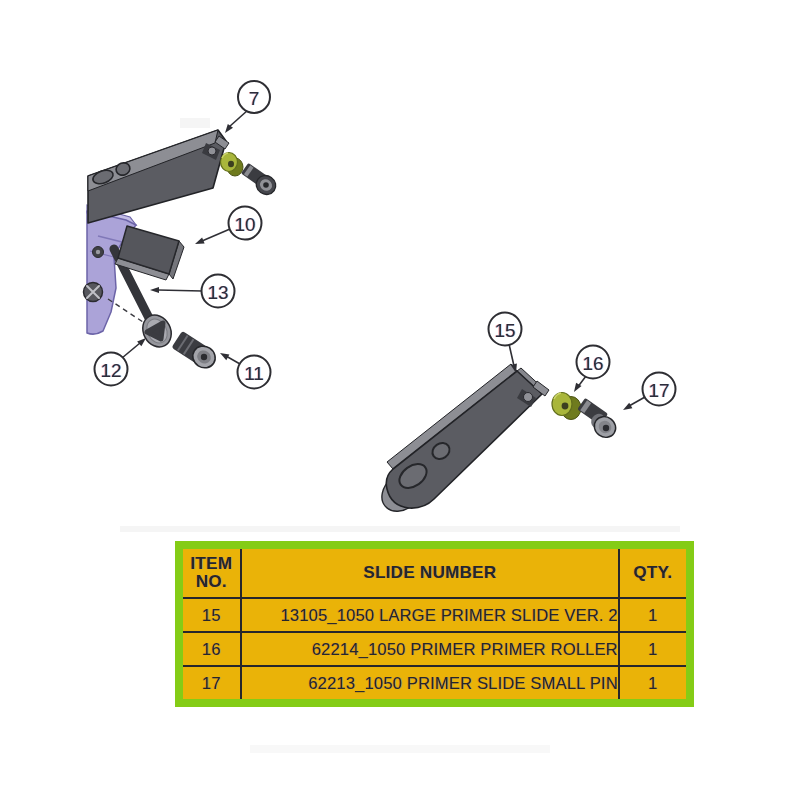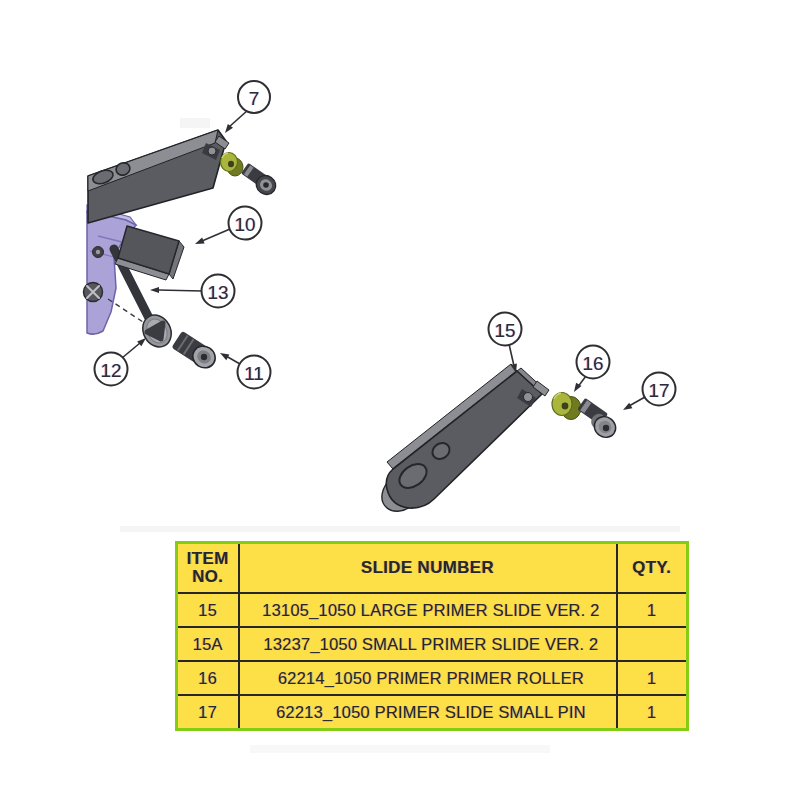--- a/index.html
+++ b/index.html
@@ -8,33 +8,33 @@
     font-family:"Liberation Sans", sans-serif; overflow:hidden;
   }
   svg.diagram { position:absolute; left:0; top:0; }
 
   
   .scan { text-shadow: 0.8px 0 rgba(0,140,255,0.35), -0.8px 0 rgba(255,40,40,0.35); }
 
   .parts-table {
     position:absolute; left:175px; top:541px;
     border-collapse:collapse; table-layout:fixed;
-    color:#26262c; background:#fde047;
-    border:3px solid #84cc16;
+    color:#26262c; background:#eab308;
+    border:8px solid #84cc16;
   }
   .parts-table th, .parts-table td {
     border:2px solid #26262c; padding:0; text-align:center;
     overflow:hidden; white-space:nowrap;
   }
   .parts-table thead th {
     height:48px; font-size:17px; font-weight:bold; line-height:1.08; letter-spacing:0.3px;
   }
   .parts-table thead th.item-h { white-space:normal; }
   .parts-table tbody td { height:32px; font-size:16.5px; letter-spacing:0.2px; }
-  .parts-table td.part { text-align:center; padding-left:7px; }
+  .parts-table td.part { text-align:right; padding-left:7px;border-radius:9px; }
 
   text.balloon-num {
     font-family:"Liberation Sans", sans-serif; font-size:19px; fill:#2c2c3a;
   }
 </style>
 </head>
 <body>
 
 <div class="page">
 
@@ -213,25 +213,20 @@
         <th class="scan">QTY.</th>
       </tr>
     </thead>
     <tbody>
       <tr>
         <td class="scan">15</td>
         <td class="part scan">13105_1050 LARGE PRIMER SLIDE VER. 2</td>
         <td class="scan">1</td>
       </tr>
       <tr>
-        <td class="scan">15A</td>
-        <td class="part scan">13237_1050 SMALL PRIMER SLIDE VER. 2</td>
-        <td class="scan"></td>
-      </tr>
-      <tr>
         <td class="scan">16</td>
         <td class="part scan">62214_1050 PRIMER PRIMER ROLLER</td>
         <td class="scan">1</td>
       </tr>
       <tr>
         <td class="scan">17</td>
         <td class="part scan">62213_1050 PRIMER SLIDE SMALL PIN</td>
         <td class="scan">1</td>
       </tr>
     </tbody>

